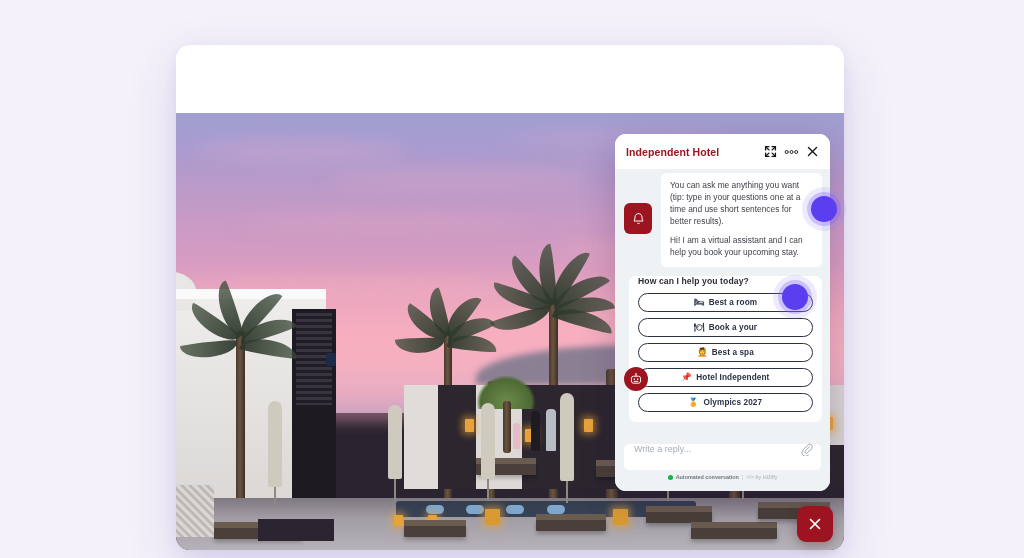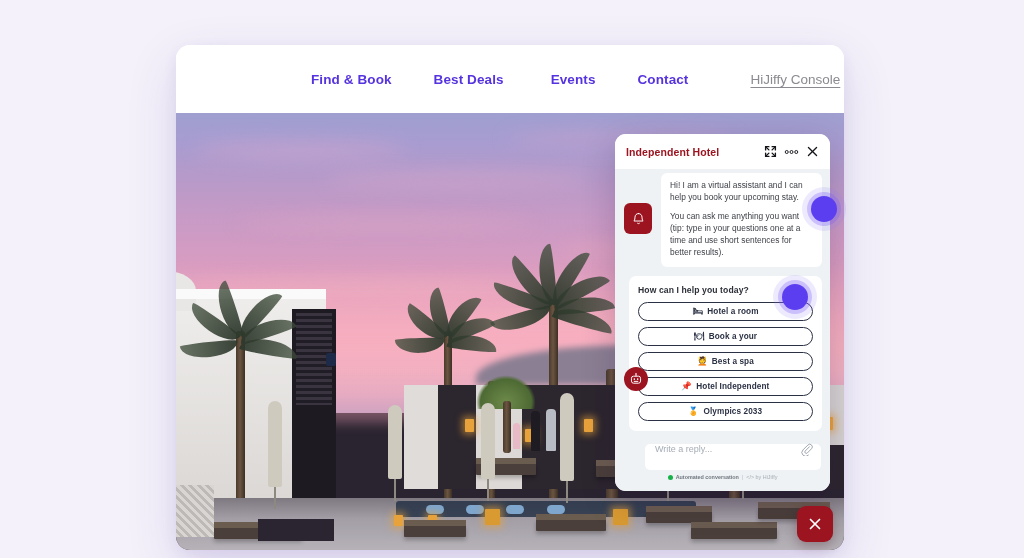--- a/index.html
+++ b/index.html
@@ -132,42 +132,42 @@
   .bubble p + p { margin-top:7px; }
 
   #bell-btn {
     position:absolute; left:9px; top:34px; width:28px; height:31px;
     background:#9c1420; border-radius:6px;
     display:flex; align-items:center; justify-content:center; cursor:pointer;
   }
 
   #quick-card {
     margin:9px 8px 0 14px; background:#ffffff; border-radius:7px;
-    padding:9px 9px 10px 9px;
+    padding:0 9px 10px 9px;
   }
   #quick-title { font-size:8.6px; font-weight:bold; color:#2b2f38; margin-bottom:7px; letter-spacing:.1px; }
   .qr-btn {
     display:flex; align-items:center; justify-content:center; gap:4px;
     height:19px; margin-bottom:6px; border:1.1px solid #2b3144;
     border-radius:11px; background:#ffffff; cursor:pointer;
     font-size:8.2px; font-weight:bold; color:#2b3144; letter-spacing:.1px;
   }
   .qr-btn:last-child { margin-bottom:0; }
   .qr-emoji { font-size:8.5px; line-height:1; }
 
   #bot-btn {
     position:absolute; left:9px; bottom:48px; width:24px; height:24px;
     border-radius:50%; background:#9c1420; z-index:5;
     display:flex; align-items:center; justify-content:center; cursor:pointer;
   }
 
   #chat-footer { flex:0 0 52px; padding:5px 9px 0 9px; }
   #reply-box {
     height:26px; background:#ffffff; border-radius:5px;
-    display:flex; align-items:center; padding:0 8px 17px 10px;margin-left:21px;
+    display:flex; align-items:center; padding:0 8px 17px 10px;
   }
   #reply-input {
     flex:1; border:none; outline:none; background:transparent;
     font-family:"Liberation Sans", sans-serif; font-size:9px; color:#3e4148;
   }
   #reply-input::placeholder { color:#a6adb6; }
   #clip-icon { width:13px; height:13px; color:#9aa1ab; cursor:pointer; }
   #chat-credit {
     margin-top:4px; display:flex; align-items:center; justify-content:center;
     gap:3px; font-size:5.4px; color:#8d949d;
@@ -195,29 +195,20 @@
     box-shadow:0 4px 12px rgba(60,10,20,.3);
   }
 </style>
 </head>
 <body>
 
 <div id="stage">
 
   <div id="site-card">
 
-    <nav id="site-nav">
-      <div class="nav-links">
-        <a class="nav-link l0" href="#">Find &amp; Book</a>
-        <a class="nav-link l1" href="#">Best Deals</a>
-        <a class="nav-link l2" href="#">Events</a>
-        <a class="nav-link" href="#">Contact</a>
-        <a class="nav-console" href="#">HiJiffy Console</a>
-      </div>
-    </nav>
 
     <div id="hero">
       <div class="sky"></div>
       <div class="sky-streak" style="left:20px;top:28px;width:210px;height:18px;background:#cfa7cf;"></div>
       <div class="sky-streak" style="left:150px;top:60px;width:260px;height:14px;background:#d8a9cd;"></div>
       <div class="sky-streak" style="left:330px;top:18px;width:230px;height:16px;background:#c6a3ce;"></div>
       <div class="sky-streak" style="left:60px;top:104px;width:300px;height:12px;background:#e0a8c6;"></div>
       <div class="sky-streak" style="left:380px;top:130px;width:270px;height:14px;background:#eaaabd;"></div>
       <div class="sky-streak" style="left:10px;top:168px;width:340px;height:16px;background:#f0b0bd;"></div>
       <div class="sky-streak" style="left:300px;top:200px;width:330px;height:18px;background:#f3b4bd;"></div>
@@ -359,47 +350,47 @@
 
           <div id="bell-btn">
             <svg width="13" height="14" viewBox="0 0 18 20" fill="none" stroke="#ffffff" stroke-width="1.4" stroke-linecap="round" stroke-linejoin="round">
               <path d="M9 2.2c-2.9 0-5 2.2-5 5.1 0 4.4-1.6 5.6-1.6 5.6h13.2S14 11.7 14 7.3c0-2.9-2.1-5.1-5-5.1z"></path>
               <path d="M10.5 16.1a1.8 1.8 0 0 1-3 0"></path>
             </svg>
           </div>
 
           <div class="bubble-row">
             <div class="bubble">
+              <p>You can ask me anything you want (tip: type in your questions one at a time and use short sentences for better results).</p>
               <p>Hi! I am a virtual assistant and I can help you book your upcoming stay.</p>
-              <p>You can ask me anything you want (tip: type in your questions one at a time and use short sentences for better results).</p>
             </div>
           </div>
 
           <div id="quick-card">
             <div id="quick-title">How can I help you today?</div>
 
             <div class="qr-btn">
               <span class="qr-emoji">🛏</span>
-              <span>Hotel a room</span>
+              <span>Best a room</span>
             </div>
             <div class="qr-btn">
               <span class="qr-emoji">🍽</span>
               <span>Book a your</span>
             </div>
             <div class="qr-btn">
               <span class="qr-emoji">💆</span>
               <span>Best a spa</span>
             </div>
             <div class="qr-btn">
               <span class="qr-emoji">📌</span>
               <span>Hotel Independent</span>
             </div>
             <div class="qr-btn">
               <span class="qr-emoji">🏅</span>
-              <span>Olympics 2033</span>
+              <span>Olympics 2027</span>
             </div>
           </div>
 
           <div id="bot-btn">
             <svg width="14" height="14" viewBox="0 0 20 20" fill="none" stroke="#ffffff" stroke-width="1.4" stroke-linejoin="round">
               <rect x="3.5" y="6" width="13" height="10" rx="3"></rect>
               <circle cx="7.6" cy="10.2" r="1.1" fill="#ffffff" stroke="none"></circle>
               <circle cx="12.4" cy="10.2" r="1.1" fill="#ffffff" stroke="none"></circle>
               <path d="M7.4 13.4h5.2" stroke-linecap="round"></path>
               <path d="M10 3.2v2.6" stroke-linecap="round"></path>

